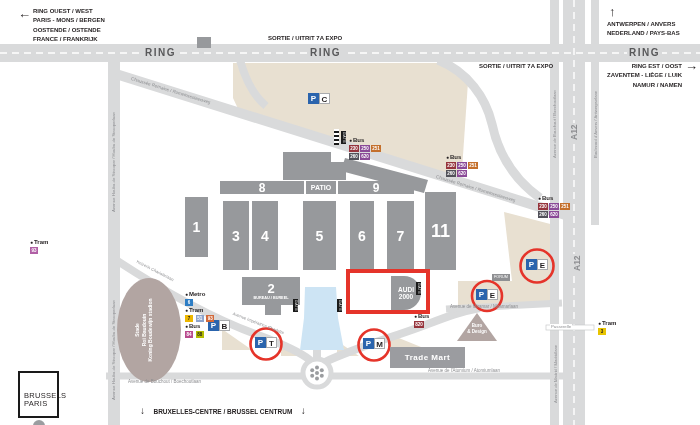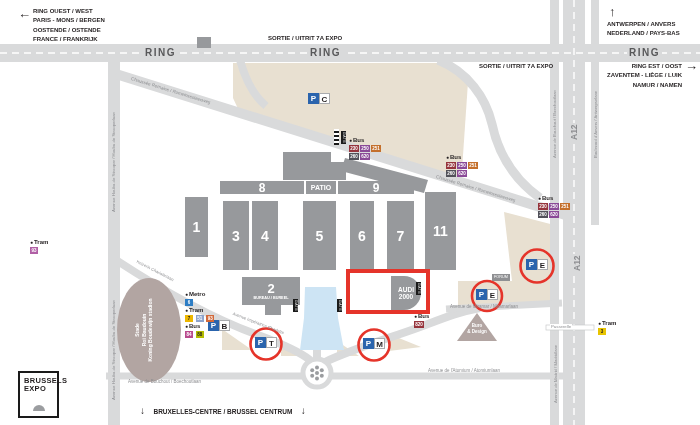--- a/index.html
+++ b/index.html
@@ -33,21 +33,21 @@
   .pbox{display:flex;}
   .pq{width:11px;height:11px;font-size:8px;font-weight:bold;line-height:11px;text-align:center;}
   .pq.p{background:#2a64ad;color:#fff;}
   .pq.l{background:#fff;color:#231f20;border:1px solid #a9abae;box-sizing:border-box;}
   .gate{background:#1a1a1a;color:#fff;font-size:3.5px;line-height:4px;writing-mode:vertical-rl;
         text-align:center;width:5px;height:13px;letter-spacing:0.5px;}
   .forum{background:#8f9093;color:#fff;font-size:3.8px;line-height:7px;text-align:center;}
   .redbox{border:4px solid #e5342a;box-sizing:border-box;}
   .stadtxt{color:#fff;font-size:5px;line-height:6.5px;text-align:center;font-weight:bold;white-space:nowrap;}
   .logo{border:2px solid #1a1a1a;background:#fff;box-sizing:border-box;text-align:center;}
-  .logo .t{font-size:7.5px;font-weight:700;line-height:8px;letter-spacing:0.3px;text-align:left;padding:4px 0 0 4px;}
+  .logo .t{font-size:7.5px;font-weight:400;line-height:8px;letter-spacing:0.3px;text-align:left;padding:4px 0 0 4px;margin-top:15px;}
   .dome{width:12px;height:6px;background:#9b9da0;border-radius:6px 6px 0 0;margin:12px auto 0 auto;}
   .striped{background:repeating-linear-gradient(0deg,#1a1a1a 0 2px,#fff 2px 4px);}
 </style>
 </head>
 <body>
 
 <div id="map">
 
   <svg class="layer" width="700" height="425" viewBox="0 0 700 425">
 
@@ -186,36 +186,39 @@
     </div>
   <div class="abs hall" style="left:303px;top:201px;width:33px;height:69px;font-size:14px;">
       <span>5</span>
     </div>
   <div class="abs hall" style="left:350px;top:201px;width:24px;height:69px;font-size:14px;">
       <span>6</span>
     </div>
   <div class="abs hall" style="left:387px;top:201px;width:27px;height:69px;font-size:14px;">
       <span>7</span>
     </div>
-  <div class="abs hall" style="left:425px;top:192px;width:31px;height:78px;font-size:14px;">
+  <div class="abs hall" style="left:425px;top:192px;width:31px;height:78px;font-size:18px;">
       <span>11</span>
     </div>
 
   <div class="abs hall" style="left:242px;top:277px;width:58px;height:28px;flex-direction:column;">
     <span style="font-size:13px;line-height:13px;">2</span>
     <span style="font-size:3.8px;margin-top:1px;">BUREAU / BUREEL</span>
   </div>
   <div class="abs bldg" style="left:265px;top:305px;width:16px;height:10px;"></div>
 
   <div class="abs hall" style="left:391px;top:276px;width:30px;height:34px;border-radius:0 17px 17px 0;flex-direction:column;font-size:6.5px;line-height:7px;">
     <span>AUDI</span>
       <span>2000</span>
   </div>
   <div class="abs redbox" style="left:346px;top:269px;width:84px;height:45px;"></div>
 
+  <div class="abs hall" style="left:390px;top:347px;width:75px;height:21px;font-size:8px;letter-spacing:0.5px;background:#9b9ca0;">
+      <span>Trade Mart</span>
+    </div>
 
   <div class="abs v stadtxt" style="left:134px;top:376px;width:92px;">
     <div>Stade</div>
     <div>Roi Baudouin</div>
     <div>Koning Boudewijn stadion</div>
   </div>
 
   <div class="abs" style="left:457px;top:323px;width:40px;text-align:center;color:#fff;font-size:4.5px;line-height:5.5px;font-weight:bold;">
     <div>Buro</div>
       <div>&amp; Design</div>
@@ -308,21 +311,21 @@
       <span class="bdg bdl2a">260</span><span class="bdg bdl2b">620</span>
     </div>
   </div>
 
   <div class="abs stop" style="left:414px;top:313px;">
     <div><span class="sic">●</span><span>Bus</span></div>
     <div class="brow"><span class="bdg bdl1a">820</span></div>
   </div>
 
   <div class="abs logo" style="left:18px;top:371px;width:41px;height:47px;">
-    <div class="t"><span>BRUSSELS</span><br><span>EXPO</span></div>
+    <div class="t"><span>BRUSSELS</span><br><span>PARIS</span></div>
     <div class="dome"></div>
   </div>
 
   <div class="abs" style="left:140px;top:400px;">
     <span class="arrow" style="font-size:10px;">↓</span>
     <span class="lbl" style="font-size:6.5px;margin:0 4px;">BRUXELLES-CENTRE / BRUSSEL CENTRUM</span>
     <span class="arrow" style="font-size:10px;">↓</span>
   </div>
 
 </div>

